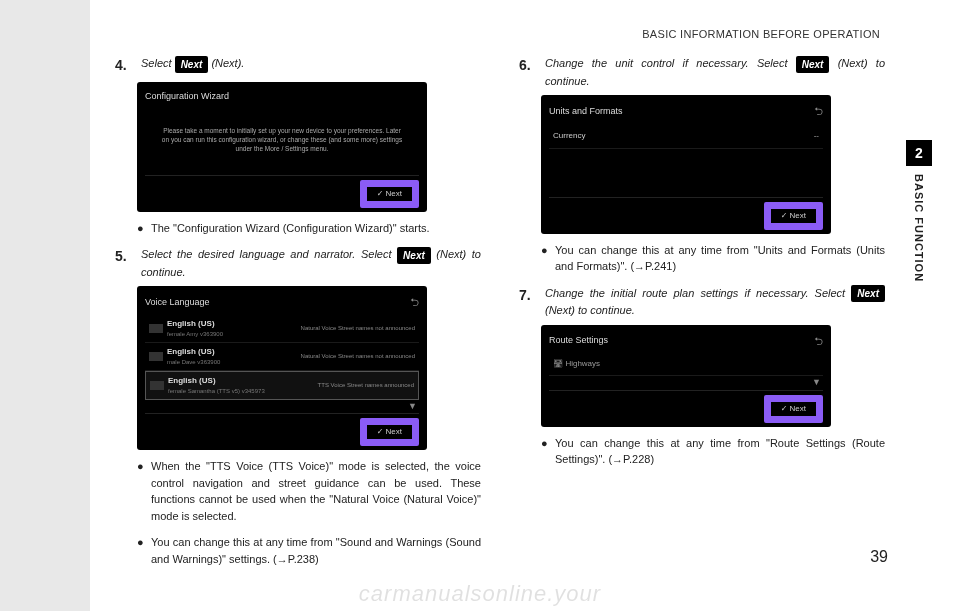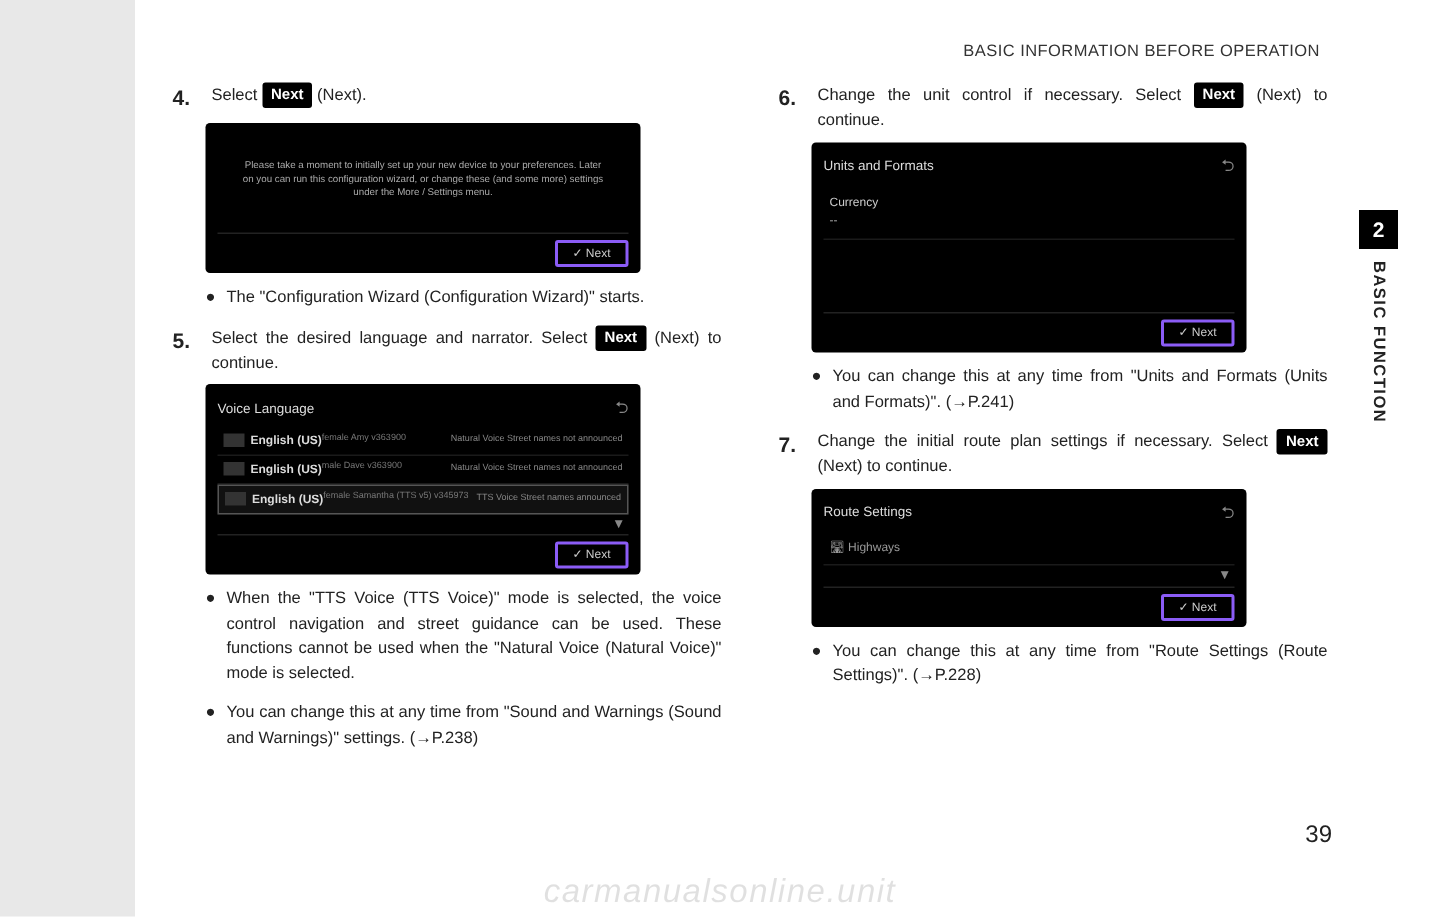--- a/index.html
+++ b/index.html
@@ -38,21 +38,21 @@
     font-size: 22px; color: rgba(0,0,0,0.12); font-style: italic;
     letter-spacing: 1px;
   }
   .cols {
     position: absolute; top: 55px; left: 115px; width: 770px;
     display: flex; gap: 38px;
   }
   .col { flex: 1; font-size: 11px; line-height: 1.5; }
   .step { display: flex; gap: 8px; margin-bottom: 6px; }
   .step-num { font-size: 14px; font-weight: bold; min-width: 18px; }
-  .step-text { flex: 1; text-align: justify; }
+  .step-text { flex: 1; text-align: justify; font-style: italic; }
   .btn-inline {
     display: inline-block; background: #000; color: #fff;
     padding: 1px 6px; font-size: 10px; font-weight: bold;
     border-radius: 2px; vertical-align: middle;
   }
   .bullet { display: flex; gap: 6px; margin: 6px 0 10px 22px; }
   .bullet .dot { min-width: 8px; }
   .bullet .txt { flex: 1; text-align: justify; }
   .screen {
     margin: 6px 0 8px 22px; background: #000; color: #bbb;
@@ -66,44 +66,44 @@
   .screen .back { color:#888; font-size:11px; }
   .screen .body-text {
     text-align: center; color: #aaa; font-size: 6.5px;
     padding: 18px 14px 22px; line-height: 1.4;
   }
   .screen .footer {
     display: flex; justify-content: flex-end; padding-top: 4px;
     border-top: 1px solid #222;
   }
   .screen .footer .nextbtn {
-    border: 2px solid #8b5cf6; padding: 1px 10px; font-size: 8px;
+    border: 7px solid #8b5cf6; padding: 1px 10px; font-size: 8px;
     color: #ccc; border-radius: 2px;
   }
   .lang-list .row {
     display: flex; justify-content: space-between; align-items: center;
     padding: 3px 4px; border-bottom: 1px solid #1a1a1a;
   }
   .lang-list .row.sel { border: 1px solid #555; background:#111; }
-  .lang-list .lcol { display:flex; }
+  .lang-list .lcol { display:flex; flex-direction:column; }
   .lang-list .lname { color:#ddd; font-size:8px; font-weight:bold; }
   .lang-list .lsub { color:#777; font-size:6px; }
   .lang-list .rcol { color:#888; font-size:6px; text-align:right; line-height:1.2; }
   .lang-list .flag { width:14px; height:9px; background:#333; margin-right:4px; }
   .lang-list .left { display:flex; align-items:center; }
   .settings-list .srow {
     display:flex; justify-content:space-between; padding:5px 4px;
     border-bottom:1px solid #1a1a1a; color:#ccc; font-size:8px;
   }
   .settings-list .srow .val { color:#aaa; }
   .settings-list .srow.hw { color:#999; }
   .triangle-down {
     color:#888; text-align:right; padding-right:2px; font-size:9px;
   }
-  .units .srow { padding:6px 4px;flex-direction:column; }
+  .units .srow { padding:6px 4px; }
 </style>
 </head>
 <body>
 
 <div class="header-band"></div>
 <div class="top-header">BASIC INFORMATION BEFORE OPERATION</div>
 
 <div class="side-tab">
   <div class="num">2</div>
   <div class="label">BASIC FUNCTION</div>
@@ -116,20 +116,23 @@
     <div class="step">
       <div class="step-num">4.</div>
       <div class="step-text">
         <span>Select </span>
         <span class="btn-inline">Next</span>
         <span> (Next).</span>
       </div>
     </div>
 
     <div class="screen">
+      <div class="title">
+        <span>Configuration Wizard</span>
+      </div>
       <div class="body-text">Please take a moment to initially set up your new device to your preferences. Later on you can run this configuration wizard, or change these (and some more) settings under the More / Settings menu.</div>
       <div class="footer">
           <div class="nextbtn">✓  Next</div>
         </div>
     </div>
 
     <div class="bullet">
       <div class="dot">●</div>
       <div class="txt">The "Configuration Wizard (Configuration Wizard)" starts.</div>
     </div>
@@ -265,13 +268,13 @@
     </div>
 
     <div class="bullet">
       <div class="dot">●</div>
       <div class="txt">You can change this at any time from "Route Settings (Route Settings)". (→P.228)</div>
     </div>
   </div>
 </div>
 
 <div class="page-num">39</div>
-<div class="watermark">carmanualsonline.unit</div>
+<div class="watermark">carmanualsonline.your</div>
 
 </body></html>

